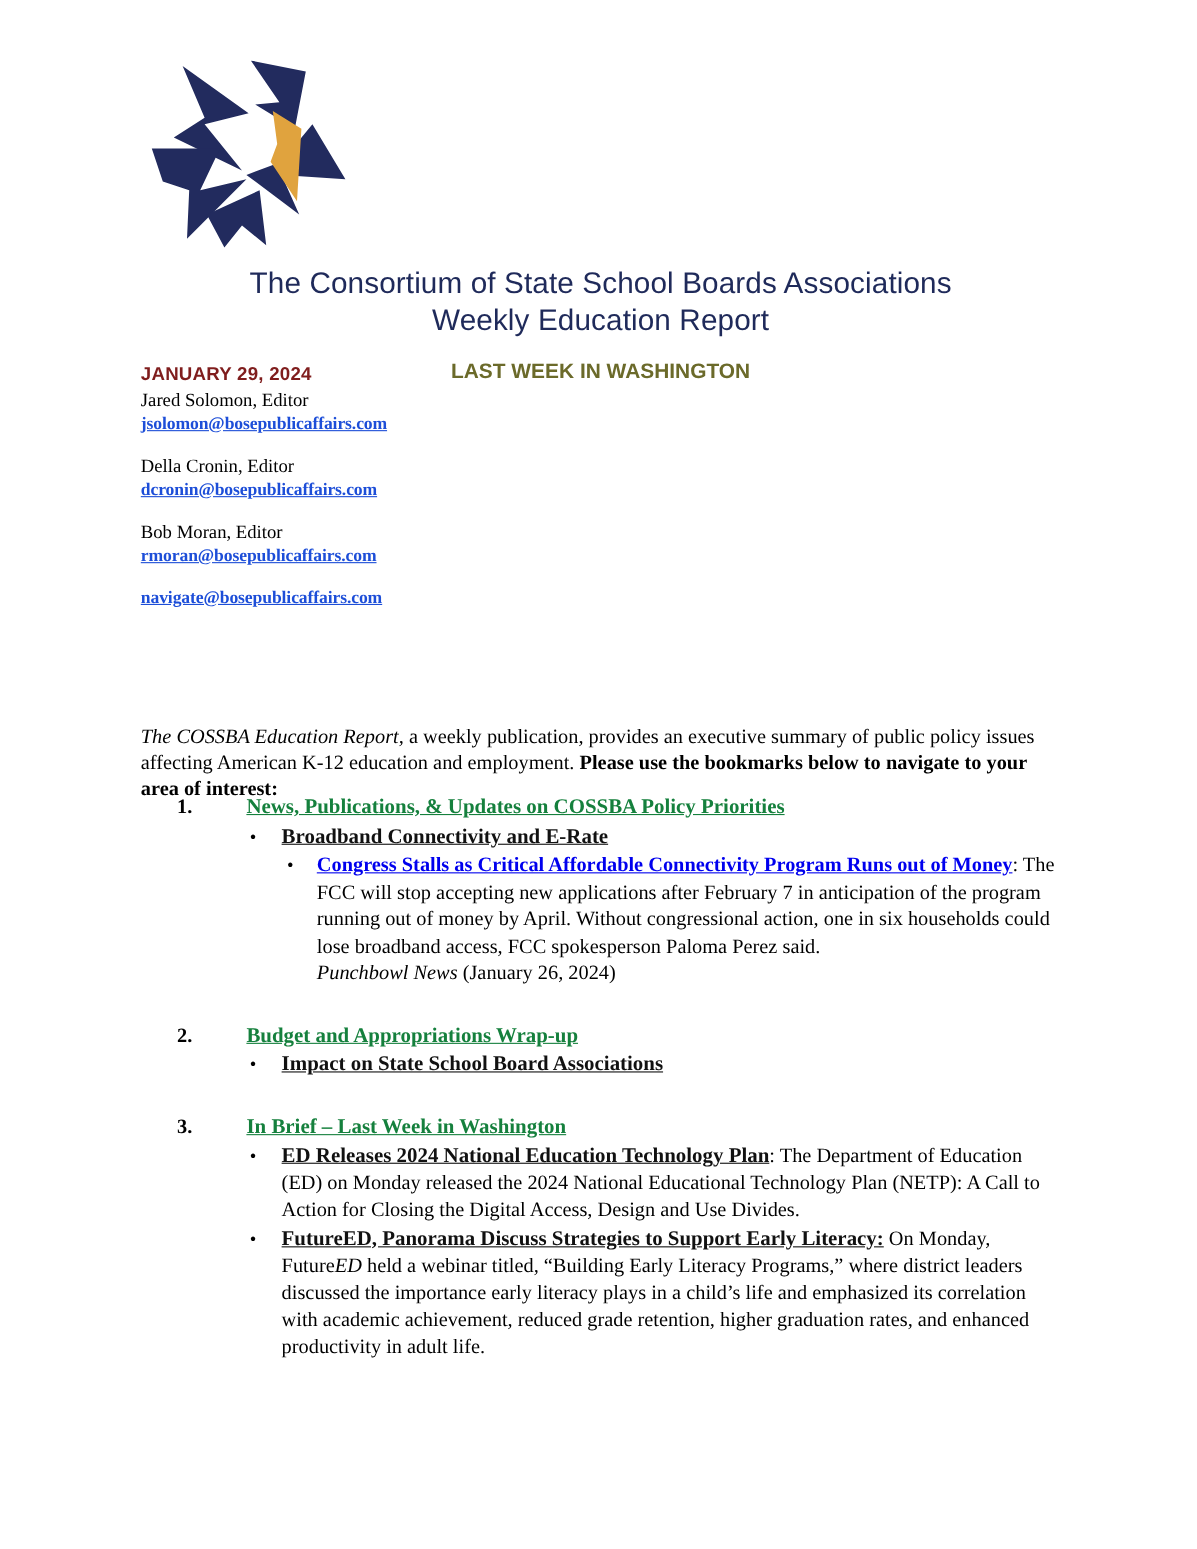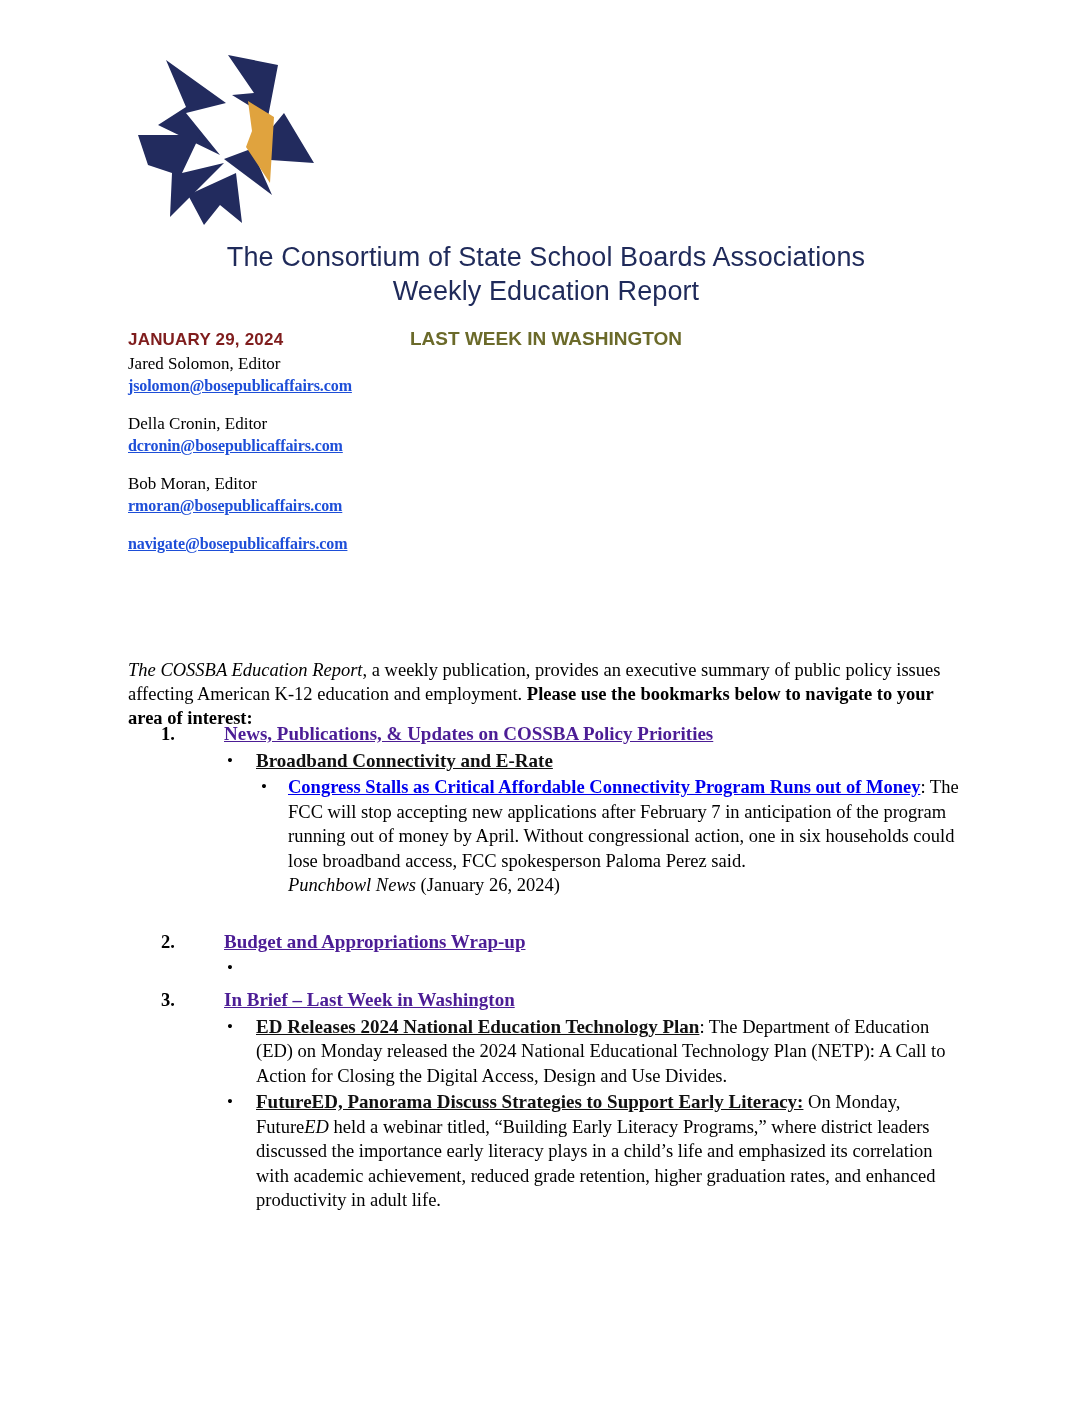--- a/index.html
+++ b/index.html
@@ -120,21 +120,21 @@
   .lvl1 > .num {
     position: absolute;
     left: 33px;
     top: 0;
     font-weight: bold;
     font-size: 18.5px;
   }
   .lvl1-head {
     font-weight: bold;
     text-decoration: underline;
-    color: #4c1d95;
+    color: #15803d;
     font-size: 19px;
   }
   .lvl2 {
     position: relative;
     padding-left: 32px;
     margin-top: 2px;
   }
   .lvl2 > .bullet {
     position: absolute;
     left: 3px;
@@ -245,20 +245,21 @@
     </div>
 
     <div class="blockspace"></div>
 
     <div class="lvl1">
       <span class="num">2.</span>
       <a class="lvl1-head" href="#">Budget and Appropriations Wrap-up</a>
 
       <div class="lvl2">
         <span class="bullet">•</span>
+        <a class="lvl2-head" href="#">Impact on State School Board Associations</a>
       </div>
     </div>
 
     <div class="blockspace"></div>
 
     <div class="lvl1">
       <span class="num">3.</span>
       <a class="lvl1-head" href="#">In Brief – Last Week in Washington</a>
 
       <div class="lvl2">

